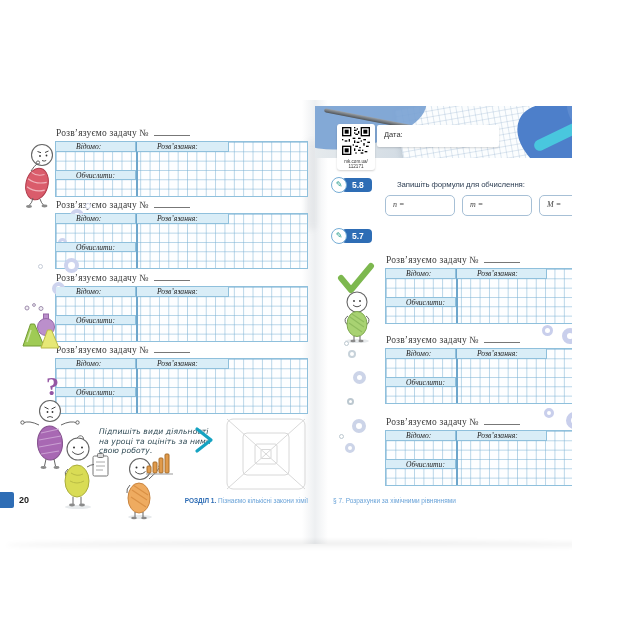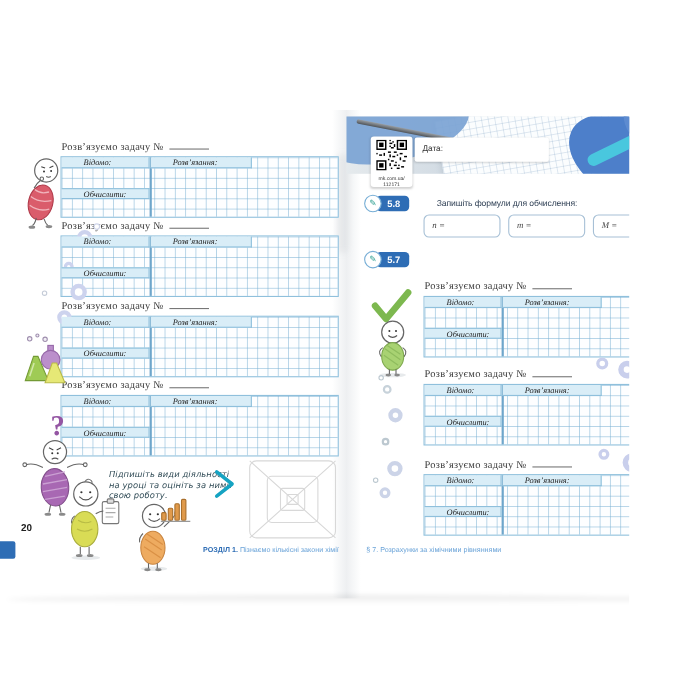--- a/index.html
+++ b/index.html
@@ -240,21 +240,21 @@
   </svg>
 
   <div class="donut" style="left:70px;top:209px;width:14px;height:14px;border:4px solid #cdd3ee"></div>
   <div class="donut" style="left:85px;top:203px;width:6px;height:6px;border:1.5px solid #cfd5ea"></div>
   <div class="donut" style="left:58px;top:238px;width:9px;height:9px;border:3px solid #cdd3ee"></div>
   <div class="donut" style="left:64px;top:258px;width:15px;height:15px;border:4.5px solid #cdd3ee"></div>
   <div class="donut" style="left:38px;top:264px;width:5px;height:5px;border:1.5px solid #c5ccd8"></div>
   <div class="donut" style="left:52px;top:282px;width:13px;height:13px;border:4px solid #cdd3ee"></div>
 
   <div class="abs tab" style="left:0;top:492px;border-radius:0 2px 2px 0"></div>
-  <div class="abs pagenum" style="left:19px;top:475px">20</div>
+  <div class="abs pagenum" style="left:19px;top:495px">20</div>
   <div class="abs foot" style="left:150px;top:497px;width:158px;text-align:right">
     <b>РОЗДІЛ 1.</b>
     <span>Пізнаємо кількісні закони хімії</span>
   </div>
 
   <div class="abs banner">
     <div class="paper"></div>
     <div class="glove-l"></div>
     <div class="pen"></div>
     <div class="glove-r"></div>

